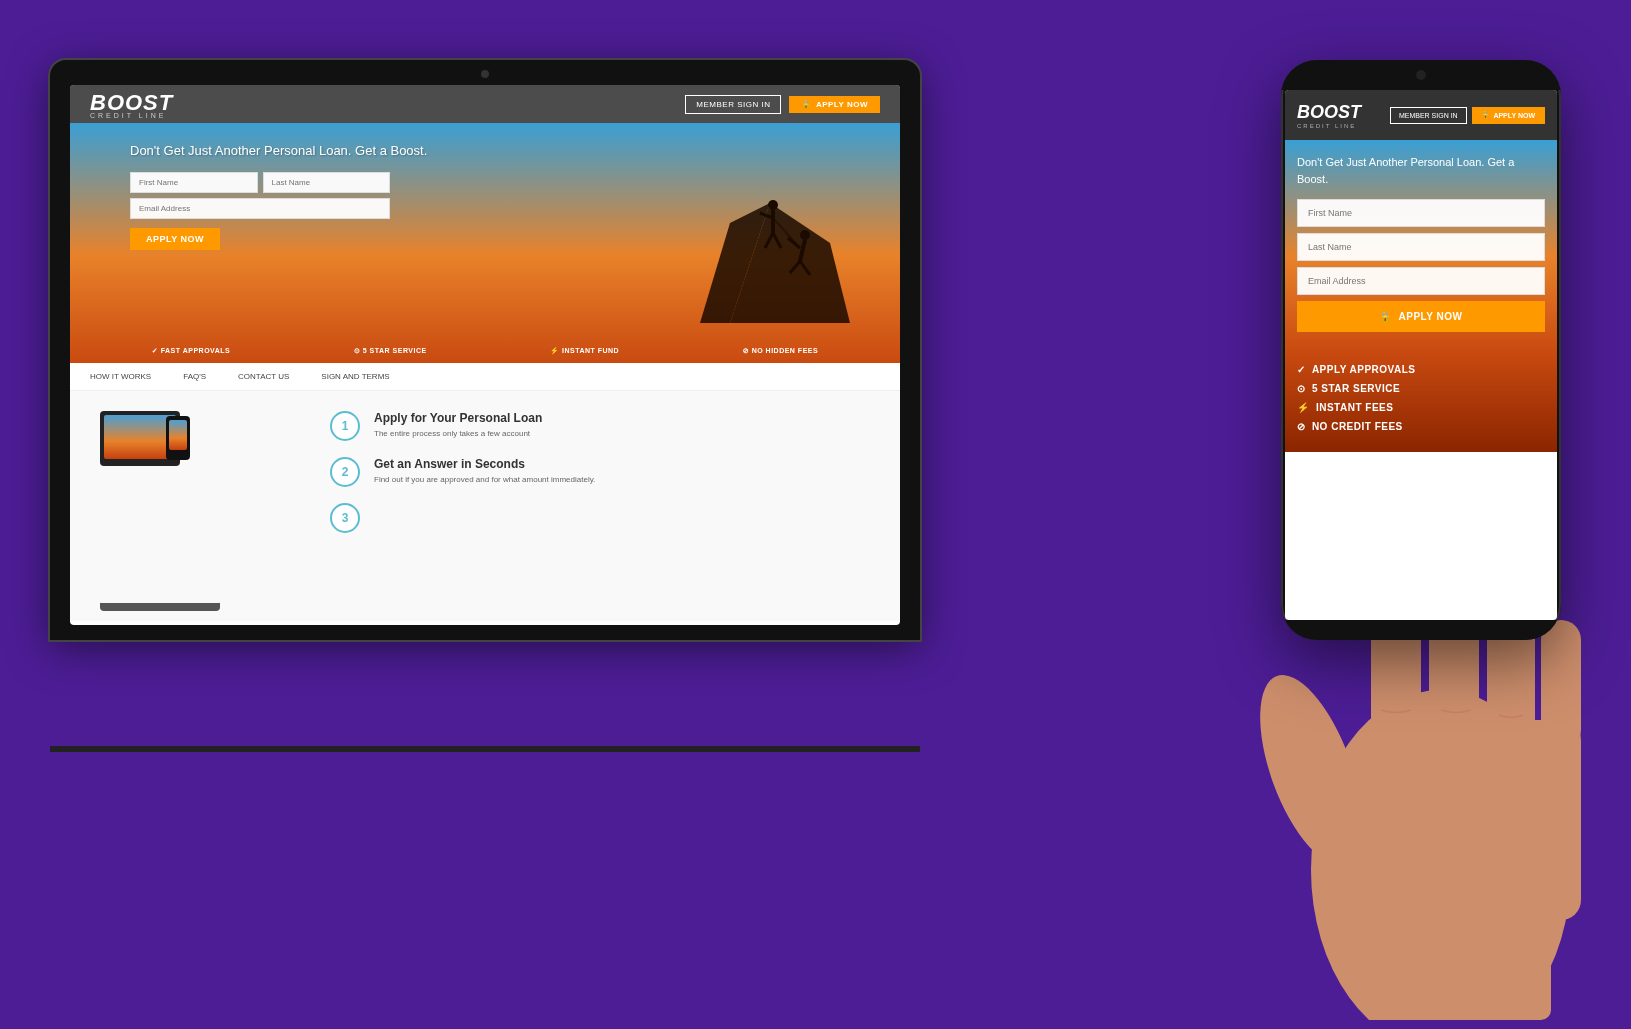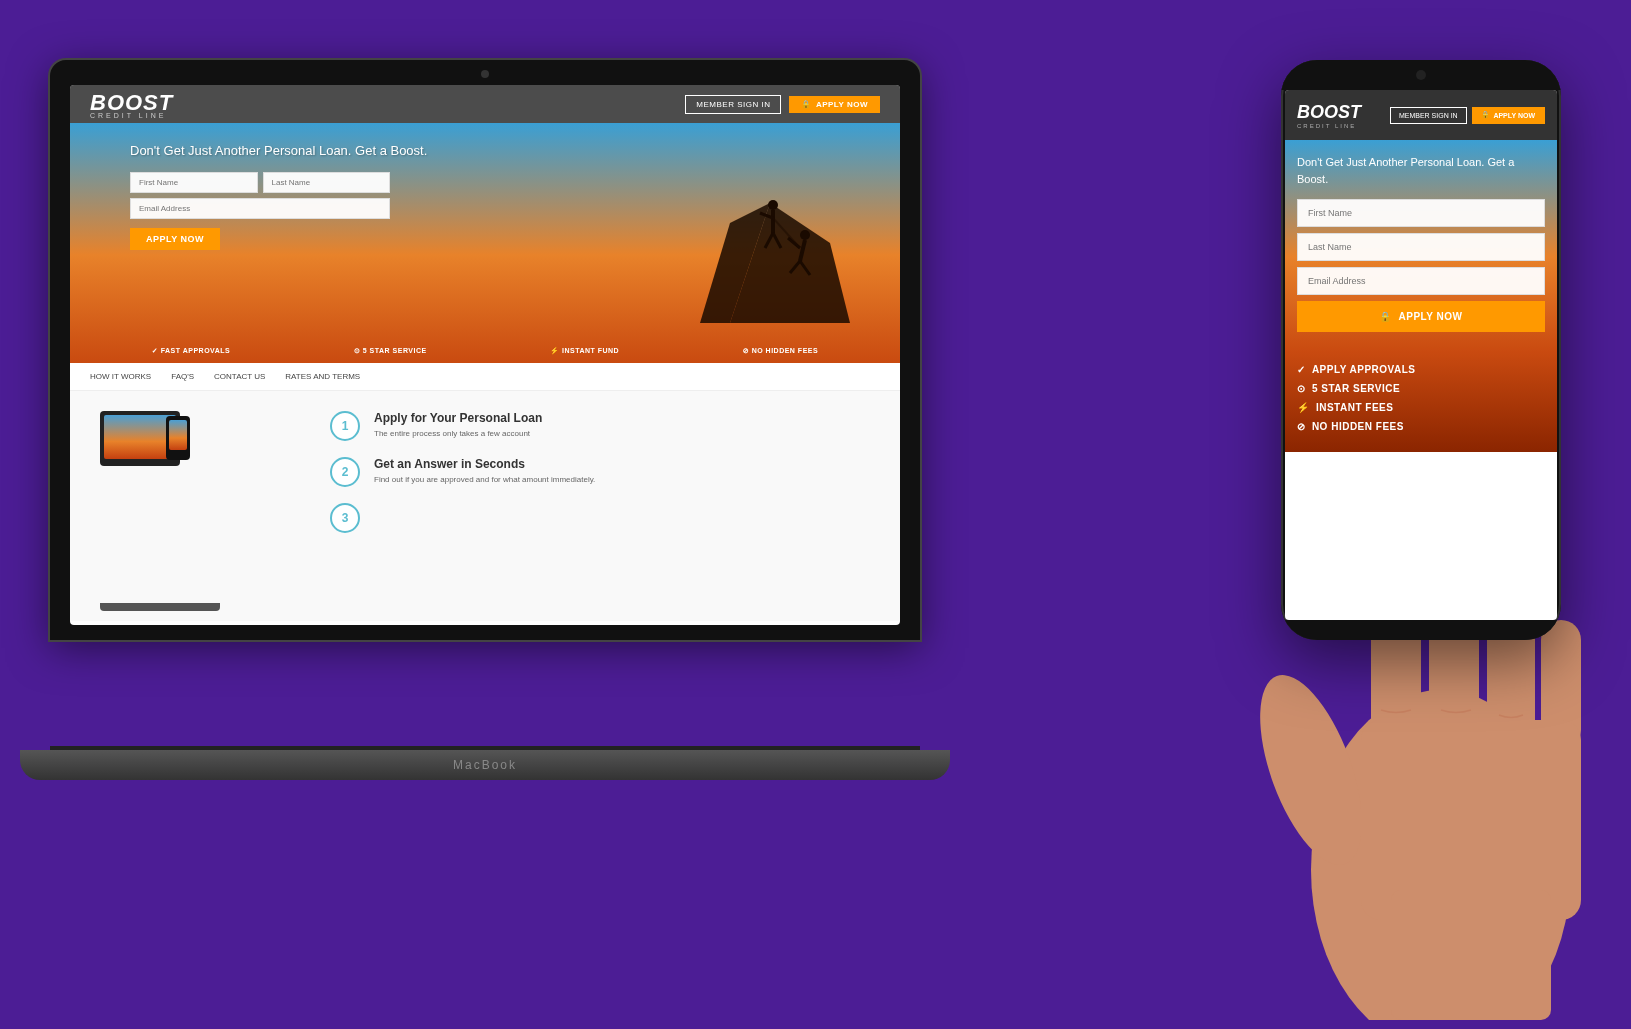--- a/index.html
+++ b/index.html
@@ -201,21 +201,21 @@
 
     
     .nav-bar {
       width: 100%;
       height: 28px;
       background: #fff;
       display: flex;
       align-items: center;
       border-bottom: 1px solid #eee;
       padding: 0 20px;
-      gap: 20px;
+      gap: 32px;
     }
 
     .nav-item {
       font-size: 8px;
       color: #444;
       cursor: pointer;
       font-weight: 500;
     }
 
     
@@ -571,21 +571,21 @@
             <span class="hero-feature">⊙ 5 STAR SERVICE</span>
             <span class="hero-feature">⚡ INSTANT FUND</span>
             <span class="hero-feature">⊘ NO HIDDEN FEES</span>
           </div>
         </div>
 
         <div class="nav-bar">
           <span class="nav-item">HOW IT WORKS</span>
           <span class="nav-item">FAQ'S</span>
           <span class="nav-item">CONTACT US</span>
-          <span class="nav-item">RATES AND TERMS</span>
+          <span class="nav-item">SIGN AND TERMS</span>
         </div>
 
         <div class="main-content">
           <div style="position:relative;width:200px;min-width:200px;">
             <div class="mini-device-laptop">
               <div class="mini-device-laptop-screen"></div>
               <div class="mini-device-phone">
                 <div class="mini-device-phone-screen"></div>
               </div>
             </div>
@@ -610,23 +610,20 @@
             <div class="step-item">
               <div class="step-circle">3</div>
             </div>
           </div>
         </div>
 
       </div>
     </div>
 
     <div class="laptop-hinge"></div>
-    <div class="laptop-base">
-      <span class="laptop-brand">MacBook</span>
-    </div>
   </div>
 
   <div class="phone-wrapper">
 
     <div class="phone-body">
       <div class="phone-notch-area">
         <div class="phone-camera"></div>
       </div>
 
       <div class="phone-screen">
@@ -664,21 +661,21 @@
           <div class="phone-feature-item">
             <span class="feat-icon">⊙</span>
             <span>5 STAR SERVICE</span>
           </div>
           <div class="phone-feature-item">
             <span class="feat-icon">⚡</span>
             <span>INSTANT FEES</span>
           </div>
           <div class="phone-feature-item">
             <span class="feat-icon">⊘</span>
-            <span>NO HIDDEN FEES</span>
+            <span>NO CREDIT FEES</span>
           </div>
         </div>
 
       </div>
       <div class="phone-bottom"></div>
     </div>
 
     <svg class="hand-svg-container" viewBox="0 0 500 650" xmlns="http://www.w3.org/2000/svg">
 
       <g fill="#d4956a" opacity="0.95">

